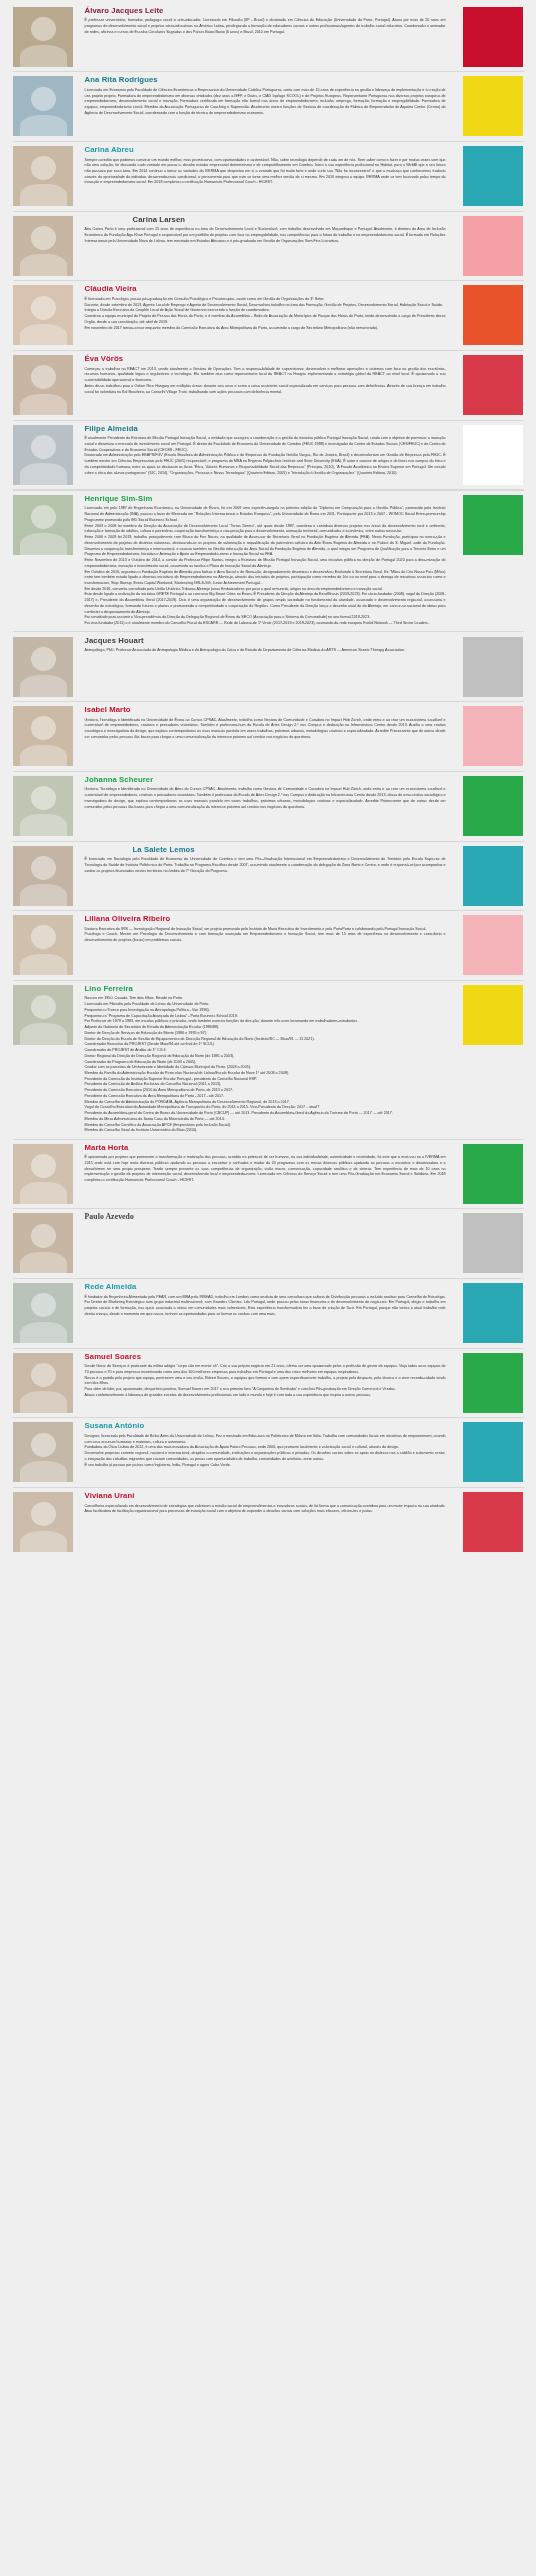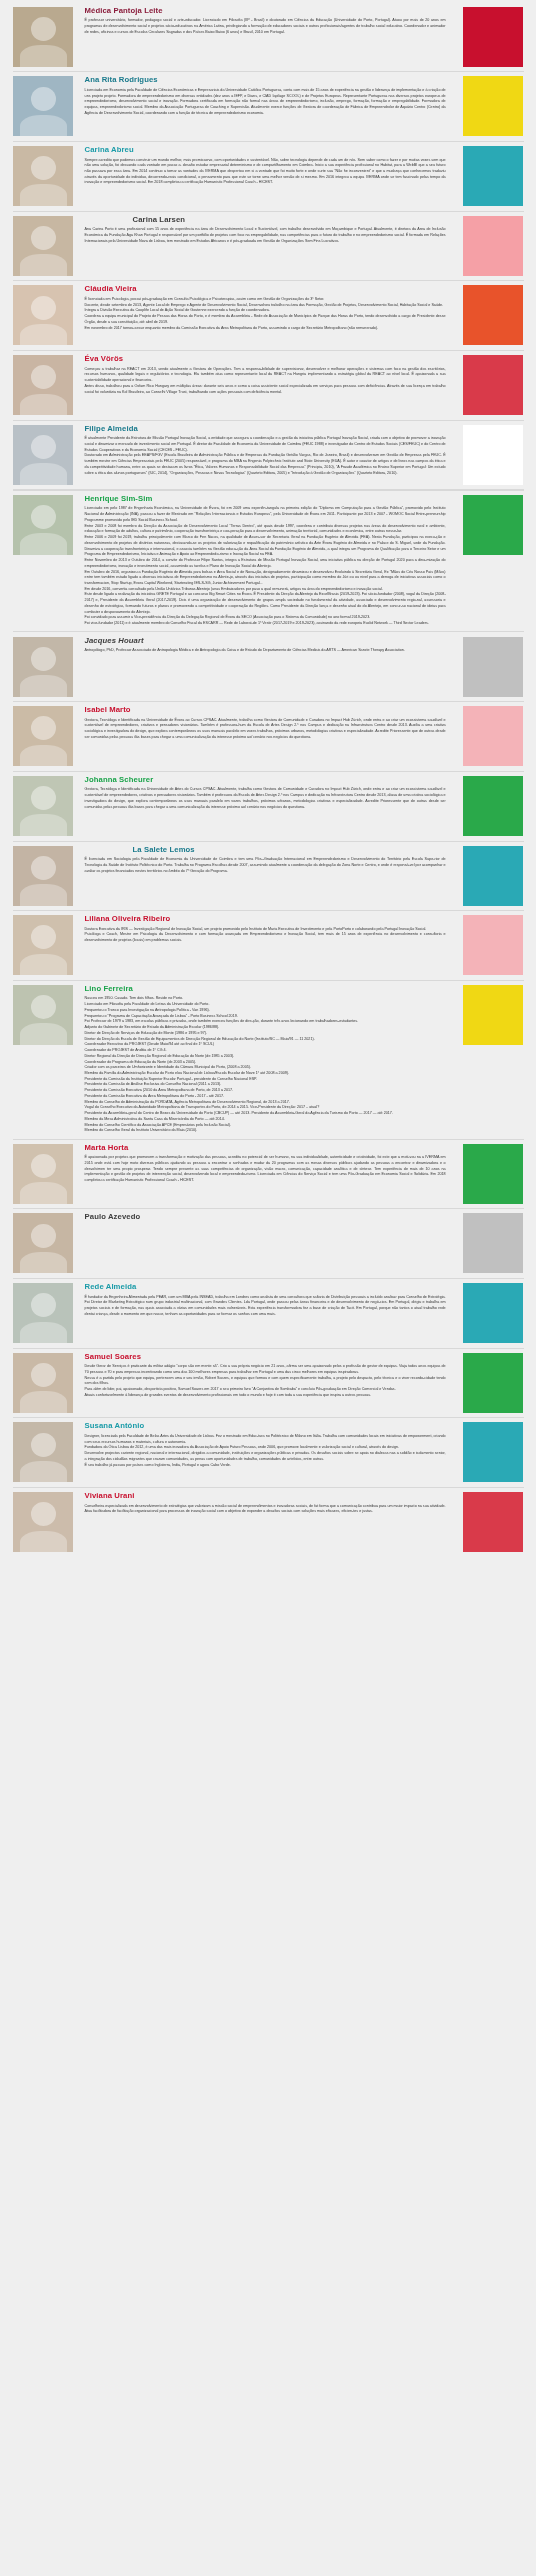--- a/index.html
+++ b/index.html
@@ -100,21 +100,21 @@
 <div class="page">
   <div class="list" id="list">
       <div class="entry">
         <div class="photo-col">
           <div class="photo" style="background: rgb(185, 169, 143);">
             <div class="head"></div>
             <div class="body"></div>
           </div>
         </div>
         <div class="text-col">
-          <div class="name" style="color: rgb(138, 28, 59);">Médica Pantoja Leite</div>
+          <div class="name" style="color: rgb(138, 28, 59);">Álvaro Jacques Leite</div>
           <div class="bio">É professor universitário, formador, pedagogo social e arte-educador. Licenciado em Filosofia (IIP - Brasil) e doutorado em Ciências da Educação (Universidade do Porto, Portugal). Atuou por mais de 20 anos em programas de desenvolvimento social e projetos sócio-educativos na América Latina, privilegiando a formação de educadores sociais e outros profissionais/agentes de trabalho social educativo. Coordenador e animador de redes, oficinas e cursos de Escolas Circulares Sagradas e dos Países Baixo Baixo (6 anos) e Brasil, 2010 em Portugal.</div>
         </div>
         <div class="color-col">
           <div class="swatch" style="background: rgb(200, 16, 46);"></div>
         </div>
       </div>
       <div class="divider"></div>
       <div class="entry">
         <div class="photo-col">
           <div class="photo" style="background: rgb(159, 182, 195);">
@@ -243,21 +243,21 @@
       </div>
       <div class="divider"></div>
       <div class="entry">
         <div class="photo-col">
           <div class="photo" style="background: rgb(194, 183, 168);">
             <div class="head"></div>
             <div class="body"></div>
           </div>
         </div>
         <div class="text-col">
-          <div class="name" style="color: rgb(62, 62, 62); font-style: italic;">Jacques Houart</div>
+          <div class="name" style="color: rgb(62, 62, 62);">Jacques Houart</div>
           <div class="bio">Antropólogo, PhD, Professor Assosciado de Antropologia Médica e de Antropologia da Coisa e de Estado do Departamento de Ciências Mediais da ARTS — American Sancte Therapy Association.</div>
         </div>
         <div class="color-col">
           <div class="swatch" style="background: rgb(192, 192, 192);"></div>
         </div>
       </div>
       <div class="divider"></div>
       <div class="entry">
         <div class="photo-col">
           <div class="photo" style="background: rgb(203, 187, 166);">
@@ -379,21 +379,21 @@
       </div>
       <div class="divider"></div>
       <div class="entry">
         <div class="photo-col">
           <div class="photo" style="background: rgb(198, 182, 163);">
             <div class="head"></div>
             <div class="body"></div>
           </div>
         </div>
         <div class="text-col">
-          <div class="name" style="color: rgb(62, 62, 62);">Paulo Azevedo</div>
+          <div class="name" style="color: rgb(62, 62, 62); font-family: Liberation Serif, serif;">Paulo Azevedo</div>
           <div class="bio"></div>
         </div>
         <div class="color-col">
           <div class="swatch" style="background: rgb(192, 192, 192);"></div>
         </div>
       </div>
       <div class="divider"></div>
       <div class="entry">
         <div class="photo-col">
           <div class="photo" style="background: rgb(185, 195, 186);">

